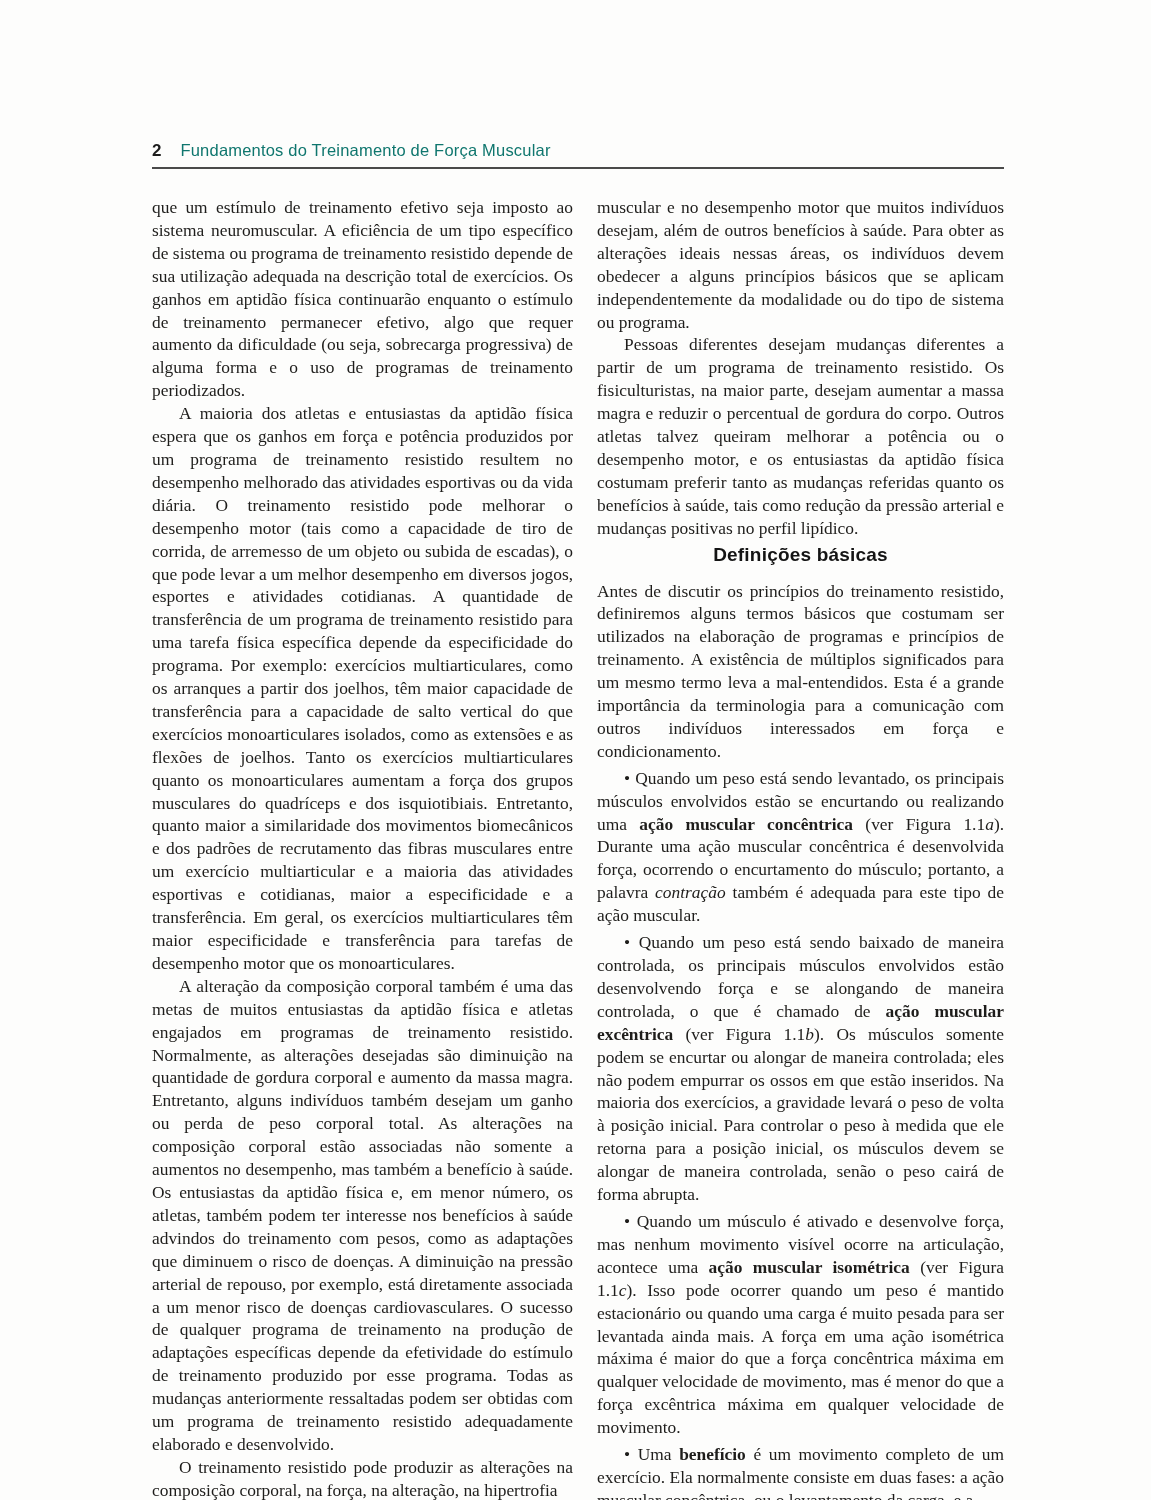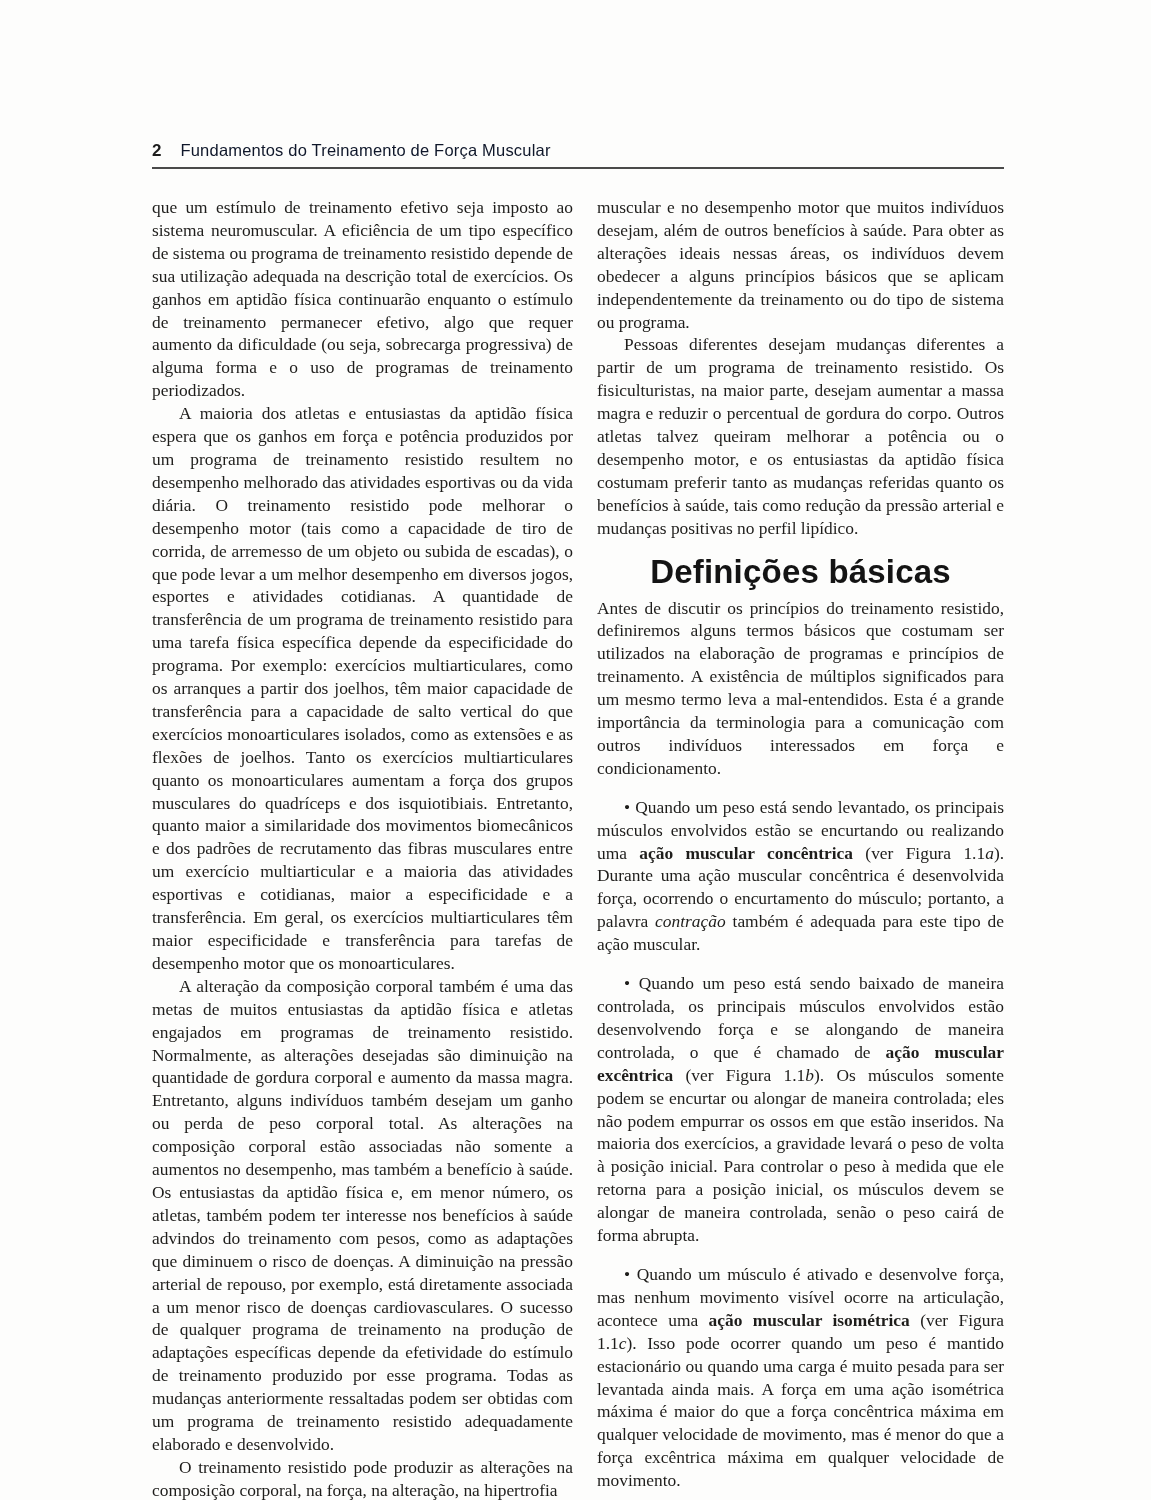--- a/index.html
+++ b/index.html
@@ -27,21 +27,21 @@
     font-family: "Liberation Sans", sans-serif;
   }
   .page-number {
     font-weight: bold;
     font-size: 17px;
     color: #1c1c1c;
     margin-right: 19px;
   }
   .running-title {
     font-size: 16.5px;
-    color: #0f172a;
+    color: #0f766e;
     letter-spacing: 0.2px;
   }
   .columns {
     position: absolute;
     left: 152px;
     top: 196px;
     width: 852px;
     display: flex;
   }
   .col {
@@ -50,30 +50,30 @@
     line-height: 22.9px;
     text-align: justify;
   }
   .col-left  { width: 421px; margin-right: 24px; }
   .col-right { width: 407px; }
   .col p {
     margin: 0;
     padding: 0;
   }
   .col p.indent { text-indent: 27px; }
-  .col p.bullet { text-indent: 27px; margin-top: 16px; }
+  .col p.bullet { text-indent: 27px; margin-top: 4px; }
   .col b { font-weight: bold; }
   .col i { font-style: italic; }
   .section-heading {
     font-family: "Liberation Sans", sans-serif;
     font-weight: bold;
-    font-size: 33px;
+    font-size: 19px;
     color: #141414;
     text-align: center;
-    margin: 21px 0 13px 0;
+    margin: 4px 0 13px 0;
     letter-spacing: 0.2px;
   }
 </style>
 </head>
 <body>
 
 <div class="page">
 
   <header class="page-header">
     <span class="page-number">2</span>
@@ -84,21 +84,21 @@
 
     <div class="col col-left">
         <p class=""><span>que um estímulo de treinamento efetivo seja imposto ao sistema neuromuscular. A eficiência de um tipo específico de sistema ou programa de treinamento resistido depende de sua utilização adequada na descrição total de exercícios. Os ganhos em aptidão física continuarão enquanto o estímulo de treinamento permanecer efetivo, algo que requer aumento da dificuldade (ou seja, sobrecarga progressiva) de alguma forma e o uso de programas de treinamento periodizados.</span></p>
         <p class="indent"><span>A maioria dos atletas e entusiastas da aptidão física espera que os ganhos em força e potência produzidos por um programa de treinamento resistido resultem no desempenho melhorado das atividades esportivas ou da vida diária. O treinamento resistido pode melhorar o desempenho motor (tais como a capacidade de tiro de corrida, de arremesso de um objeto ou subida de escadas), o que pode levar a um melhor desempenho em diversos jogos, esportes e atividades cotidianas. A quantidade de transferência de um programa de treinamento resistido para uma tarefa física específica depende da especificidade do programa. Por exemplo: exercícios multiarticulares, como os arranques a partir dos joelhos, têm maior capacidade de transferência para a capacidade de salto vertical do que exercícios monoarticulares isolados, como as extensões e as flexões de joelhos. Tanto os exercícios multiarticulares quanto os monoarticulares aumentam a força dos grupos musculares do quadríceps e dos isquiotibiais. Entretanto, quanto maior a similaridade dos movimentos biomecânicos e dos padrões de recrutamento das fibras musculares entre um exercício multiarticular e a maioria das atividades esportivas e cotidianas, maior a especificidade e a transferência. Em geral, os exercícios multiarticulares têm maior especificidade e transferência para tarefas de desempenho motor que os monoarticulares.</span></p>
         <p class="indent"><span>A alteração da composição corporal também é uma das metas de muitos entusiastas da aptidão física e atletas engajados em programas de treinamento resistido. Normalmente, as alterações desejadas são diminuição na quantidade de gordura corporal e aumento da massa magra. Entretanto, alguns indivíduos também desejam um ganho ou perda de peso corporal total. As alterações na composição corporal estão associadas não somente a aumentos no desempenho, mas também a benefício à saúde. Os entusiastas da aptidão física e, em menor número, os atletas, também podem ter interesse nos benefícios à saúde advindos do treinamento com pesos, como as adaptações que diminuem o risco de doenças. A diminuição na pressão arterial de repouso, por exemplo, está diretamente associada a um menor risco de doenças cardiovasculares. O sucesso de qualquer programa de treinamento na produção de adaptações específicas depende da efetividade do estímulo de treinamento produzido por esse programa. Todas as mudanças anteriormente ressaltadas podem ser obtidas com um programa de treinamento resistido adequadamente elaborado e desenvolvido.</span></p>
         <p class="indent"><span>O treinamento resistido pode produzir as alterações na composição corporal, na força, na alteração, na hipertrofia</span></p>
       </div>
 
     <div class="col col-right">
       <div>
-          <p class=""><span>muscular e no desempenho motor que muitos indivíduos desejam, além de outros benefícios à saúde. Para obter as alterações ideais nessas áreas, os indivíduos devem obedecer a alguns princípios básicos que se aplicam independentemente da treinamento ou do tipo de sistema ou programa.</span></p>
+          <p class=""><span>muscular e no desempenho motor que muitos indivíduos desejam, além de outros benefícios à saúde. Para obter as alterações ideais nessas áreas, os indivíduos devem obedecer a alguns princípios básicos que se aplicam independentemente da modalidade ou do tipo de sistema ou programa.</span></p>
           <p class="indent"><span>Pessoas diferentes desejam mudanças diferentes a partir de um programa de treinamento resistido. Os fisiculturistas, na maior parte, desejam aumentar a massa magra e reduzir o percentual de gordura do corpo. Outros atletas talvez queiram melhorar a potência ou o desempenho motor, e os entusiastas da aptidão física costumam preferir tanto as mudanças referidas quanto os benefícios à saúde, tais como redução da pressão arterial e mudanças positivas no perfil lipídico.</span></p>
         </div>
       <h2 class="section-heading">Definições básicas</h2>
       <div>
           <p class=""><span>Antes de discutir os princípios do treinamento resistido, definiremos alguns termos básicos que costumam ser utilizados na elaboração de programas e princípios de treinamento. A existência de múltiplos significados para um mesmo termo leva a mal-entendidos. Esta é a grande importância da terminologia para a comunicação com outros indivíduos interessados em força e condicionamento.</span></p>
         </div>
       <div>
           <p class=" bullet"><span>• Quando um peso está sendo levantado, os principais músculos envolvidos estão se encurtando ou realizando uma </span><b>ação muscular concêntrica</b><span> (ver Figura 1.1</span><i>a</i><span>). Durante uma ação muscular concêntrica é desenvolvida força, ocorrendo o encurtamento do músculo; portanto, a palavra </span><i>contração</i><span> também é adequada para este tipo de ação muscular.</span></p>
           <p class=" bullet"><span>• Quando um peso está sendo baixado de maneira controlada, os principais músculos envolvidos estão desenvolvendo força e se alongando de maneira controlada, o que é chamado de </span><b>ação muscular excêntrica</b><span> (ver Figura 1.1</span><i>b</i><span>). Os músculos somente podem se encurtar ou alongar de maneira controlada; eles não podem empurrar os ossos em que estão inseridos. Na maioria dos exercícios, a gravidade levará o peso de volta à posição inicial. Para controlar o peso à medida que ele retorna para a posição inicial, os músculos devem se alongar de maneira controlada, senão o peso cairá de forma abrupta.</span></p>
           <p class=" bullet"><span>• Quando um músculo é ativado e desenvolve força, mas nenhum movimento visível ocorre na articulação, acontece uma </span><b>ação muscular isométrica</b><span> (ver Figura 1.1</span><i>c</i><span>). Isso pode ocorrer quando um peso é mantido estacionário ou quando uma carga é muito pesada para ser levantada ainda mais. A força em uma ação isométrica máxima é maior do que a força concêntrica máxima em qualquer velocidade de movimento, mas é menor do que a força excêntrica máxima em qualquer velocidade de movimento.</span></p>

